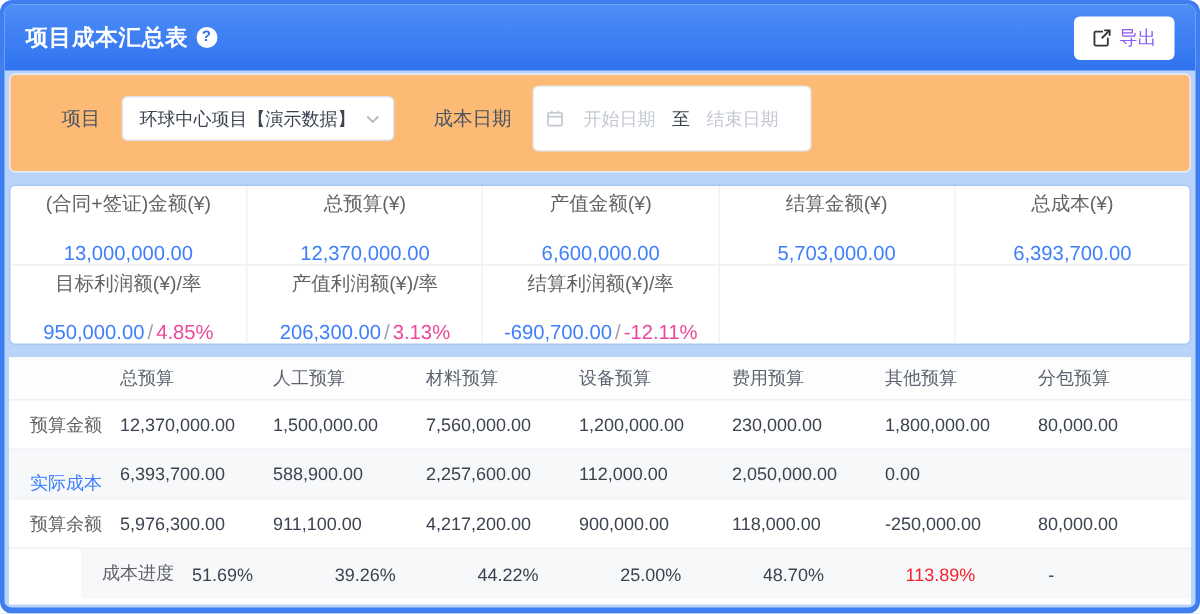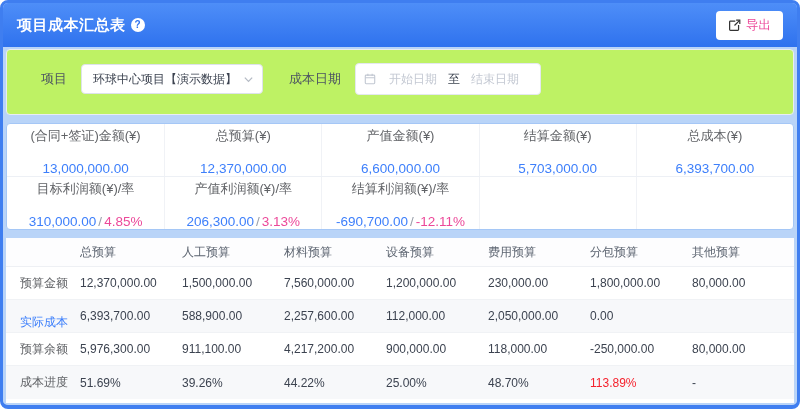--- a/index.html
+++ b/index.html
@@ -20,40 +20,40 @@
   .topbar .title { color:#fff; font-size:15px; font-weight:bold; letter-spacing:.5px; }
   .help-badge {
     width:14px; height:14px; margin-left:5px; border-radius:50%;
     background:#fff; color:#2f72ee; font-size:10px; font-weight:bold;
     display:inline-flex; align-items:center; justify-content:center; line-height:1;
   }
   .spacer { flex:1; }
   .export-btn {
     background:#fff; border:none; border-radius:4px;
     height:29px; padding:0 12px; display:flex; align-items:center; gap:5px;
-    font-size:12.5px; color:#ec4899; cursor:pointer;
+    font-size:12.5px; color:#8b5cf6; cursor:pointer;
     font-family:inherit;
   }
   .export-btn svg { display:block; }
   
   .filter-card {
-    margin:2px 3px 0; height:66px; background:#bef264;
+    margin:2px 3px 0; height:66px; background:#fdba74;
     border:1px solid #e9edf3; border-radius:4px;
     display:flex; align-items:center; padding:0 18px 6px 34px;
   }
   .flabel { font-size:13px; color:#4d5562; margin-right:14px; }
   .select-box {
     width:182px; height:30px; border:1px solid #dde2ea; border-radius:4px;
     display:flex; align-items:center; padding:0 8px 0 11px; cursor:pointer; background:#fff;
   }
   .select-box .sel-text { flex:1; font-size:12px; color:#3c4350; white-space:nowrap; overflow:hidden; }
   .chev { color:#b4bac4; display:flex; }
   .gap-l { width:26px; }
   .range-box {
-    width:186px; height:32px; border:1px solid #e4e8ef; border-radius:4px;
+    width:186px; height:44px; border:1px solid #e4e8ef; border-radius:4px;
     display:flex; align-items:center; padding:0 8px; background:#fff; cursor:text;
   }
   .cal { color:#c2c8d2; display:flex; margin-right:6px; }
   .range-box input {
     border:none; outline:none; width:62px; font-size:12px; color:#3c4350;
     font-family:inherit; background:transparent; text-align:center;
   }
   .range-box input::placeholder { color:#c3c8d2; }
   .range-sep { font-size:12px; color:#3c4350; padding:0 4px; }
   
@@ -73,21 +73,21 @@
   .amt-blue { color:#3d7ffb; }
   .slash { color:#9aa0ab; padding:0 2px; }
   .rate-orange { color:#ec4899; }
   .sum-pair { font-size:13.5px; }
   
   .table-card { margin:8px 3px 2px; background:#fff; flex:1; }
   .trow { display:grid; grid-template-columns:74px repeat(7,1fr); align-items:center; }
   .thead-row { height:29px; border-bottom:1px solid #eef0f4; background:#fdfdfe; }
   .thead-row .tcell { font-size:12px; color:#5c6470; font-weight:normal; }
   .drow { height:33px; border-bottom:1px solid #f0f2f5; }
-  .drow:last-child { border-bottom:none; }
+  .drow:last-child { border-bottom:none;margin-left:48px; }
   .drow.striped { background:#f7f8fa; }
   .tcell { font-size:12px; color:#3c4350; white-space:nowrap; overflow:hidden; }
   .rowlabel { padding-left:14px; color:#606266; }
   .rowlabel.link { color:#3d7ffb; cursor:pointer;margin-top:12px; }
   .cell-red { color:#f5222d; }
 </style>
 </head>
 <body>
 
 <div class="frame">
@@ -152,21 +152,21 @@
         <span class="sum-value">5,703,000.00</span>
       </div>
       <div class="sum-cell">
         <span class="sum-label">总成本(¥)</span>
         <span class="sum-value">6,393,700.00</span>
       </div>
     </div>
     <div class="sum-row">
       <div class="sum-cell">
         <span class="sum-label">目标利润额(¥)/率</span>
-        <span class="sum-pair"><span class="amt-blue">310,000.00</span><span class="slash">/</span><span class="rate-orange">4.85%</span></span>
+        <span class="sum-pair"><span class="amt-blue">950,000.00</span><span class="slash">/</span><span class="rate-orange">4.85%</span></span>
       </div>
       <div class="sum-cell">
         <span class="sum-label">产值利润额(¥)/率</span>
         <span class="sum-pair"><span class="amt-blue">206,300.00</span><span class="slash">/</span><span class="rate-orange">3.13%</span></span>
       </div>
       <div class="sum-cell">
         <span class="sum-label">结算利润额(¥)/率</span>
         <span class="sum-pair"><span class="amt-blue">-690,700.00</span><span class="slash">/</span><span class="rate-orange">-12.11%</span></span>
       </div>
       <div class="sum-cell"></div>
@@ -175,22 +175,22 @@
   </div>
 
   <div class="table-card">
     <div class="trow thead-row">
       <span class="tcell rowlabel"></span>
       <span class="tcell">总预算</span>
       <span class="tcell">人工预算</span>
       <span class="tcell">材料预算</span>
       <span class="tcell">设备预算</span>
       <span class="tcell">费用预算</span>
+      <span class="tcell">其他预算</span>
       <span class="tcell">分包预算</span>
-      <span class="tcell">其他预算</span>
     </div>
 
     <div class="trow drow">
       <span class="tcell rowlabel">预算金额</span>
       <span class="tcell">12,370,000.00</span>
       <span class="tcell">1,500,000.00</span>
       <span class="tcell">7,560,000.00</span>
       <span class="tcell">1,200,000.00</span>
       <span class="tcell">230,000.00</span>
       <span class="tcell">1,800,000.00</span>

